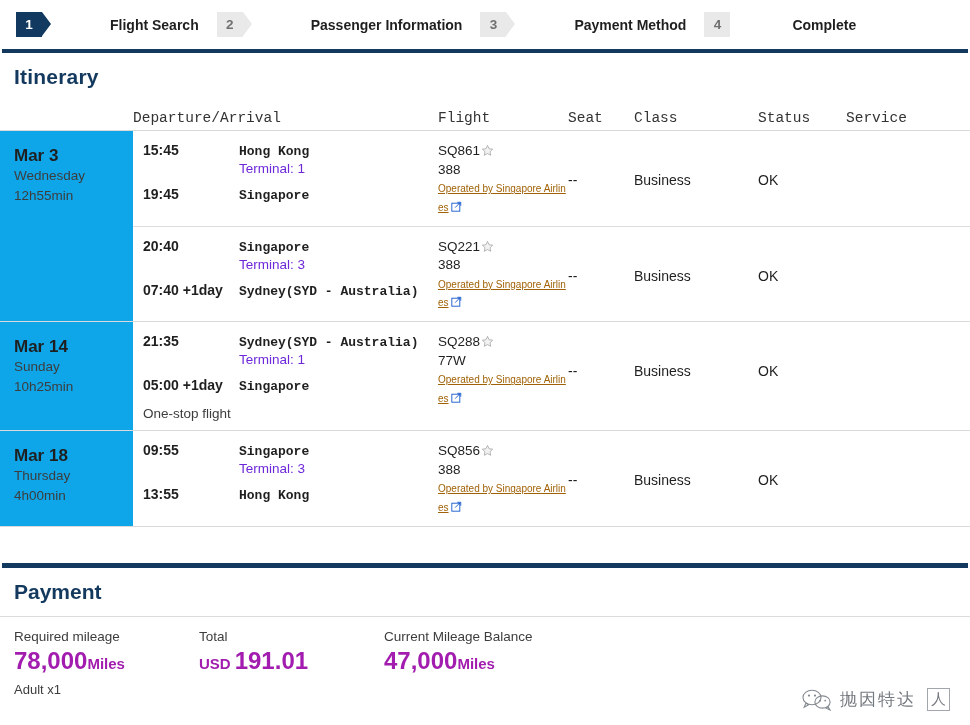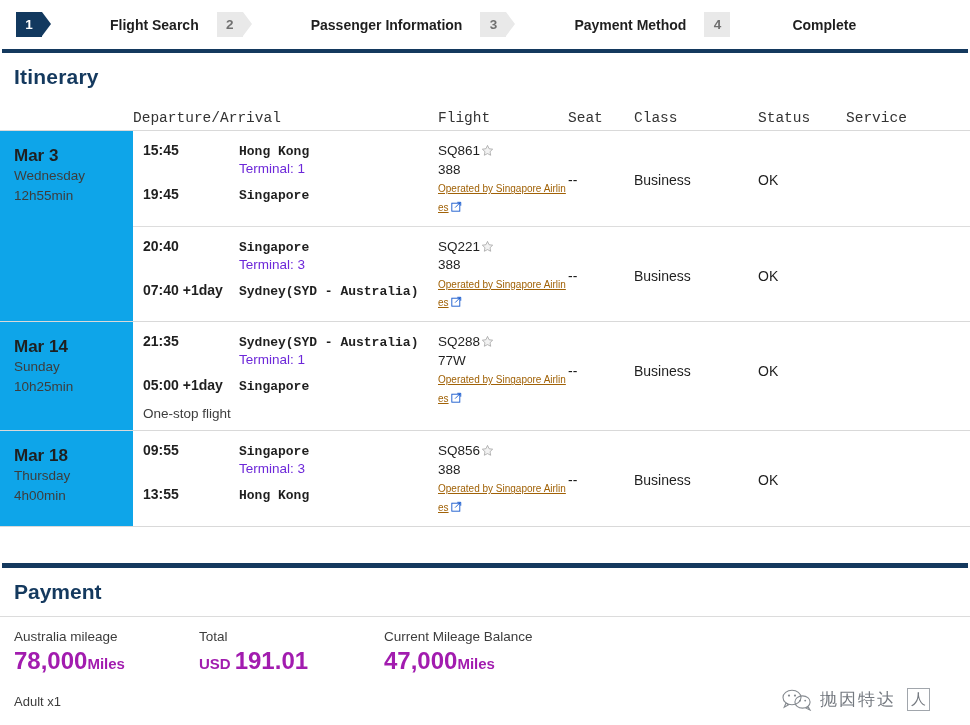--- a/index.html
+++ b/index.html
@@ -191,29 +191,29 @@
   }
   .pay-block .p-label {
     font-size: 13.5px; color: #3d3d3d; margin-bottom: 4px;
   }
   .pay-block .p-value {
     font-size: 24px; font-weight: bold; color: #a21caf;
     line-height: 1.1; white-space: nowrap;
   }
   .p-unit { font-size: 15px; font-weight: bold; }
   .p-cur  { font-size: 15px; font-weight: bold; margin-right: 4px; }
-  .p-sub  { font-size: 13px; color: #3d3d3d; margin-top: 20px; }
+  .p-sub  { font-size: 13px; color: #3d3d3d; margin-top: 8px; }
   .pb-1 { width: 185px; }
   .pb-2 { width: 185px; }
   .pb-3 { width: 300px; }
 
   
   .watermark {
     position: absolute;
-    right: 40px;
+    right: 20px;
     bottom: 14px;
     display: flex;
     align-items: center;
     gap: 8px;
     opacity: .82;
   }
   .wm-text {
     font-size: 17px;
     color: #555b63;
     letter-spacing: 2px;
@@ -408,21 +408,21 @@
         </div>
       </div>
     </div>
 </div>
 
 <div class="pay-rule"></div>
 <div class="pay-head">Payment</div>
 
 <div class="pay-body">
   <div class="pay-block pb-1">
-    <div class="p-label">Australia mileage</div>
+    <div class="p-label">Required mileage</div>
     <div class="p-value">
       <span>78,000</span><span class="p-unit">Miles</span>
     </div>
     <div class="p-sub">Adult x1</div>
   </div>
 
   <div class="pay-block pb-2">
     <div class="p-label">Total</div>
     <div class="p-value">
       <span class="p-cur">USD</span><span>191.01</span>

